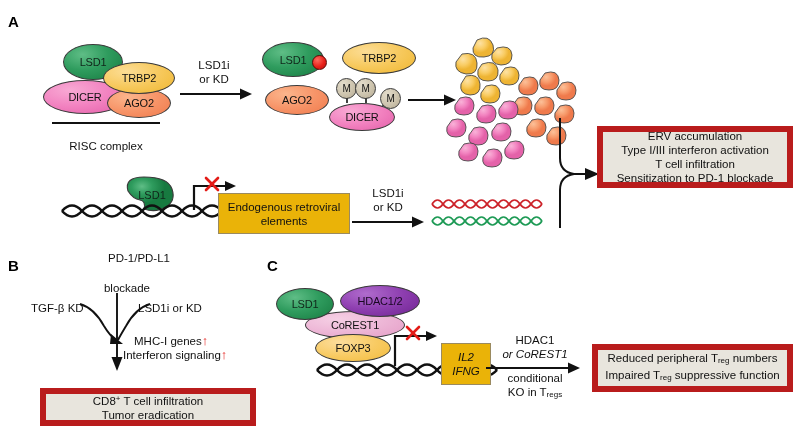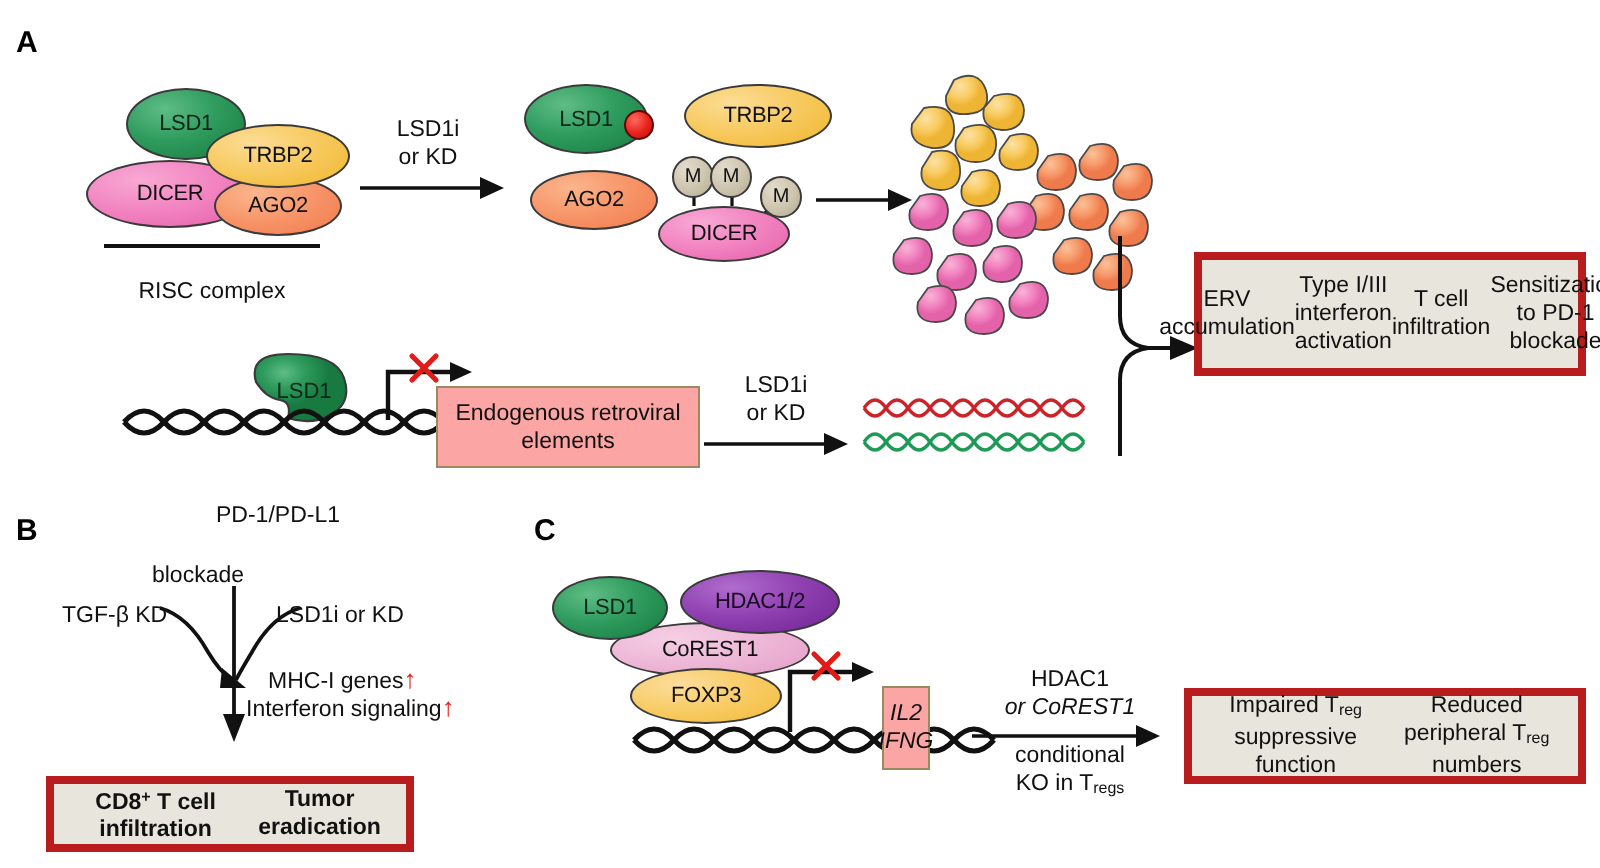--- a/index.html
+++ b/index.html
@@ -69,33 +69,34 @@
     position: absolute;
     border-radius: 50%;
     background: radial-gradient(circle at 34% 30%, #ff6a5e 0%, #e8211a 55%, #b50f0d 100%);
     border: 1px solid #5d0806;
   }
 
   
   .infobox {
     position: absolute;
     background: #e8e5dd;
-    border: 4px solid #b91c1c;
+    border: 6px solid #b91c1c;
     display: flex;
+    flex-direction: column;
     align-items: center;
     justify-content: center;
     font-size: 11.5px;
     line-height: 14px;
     text-align: center;
     color: #111;
     padding: 12px 6px;
   }
   .genebox {
     position: absolute;
-    background: #fca5a5;
+    background: #eab308;
     border: 1px solid #9a8a60;
     display: flex;
     flex-direction: column;
     align-items: center;
     justify-content: center;
     font-size: 11.5px;
     line-height: 14px;
     text-align: center;
     color: #111;
     padding: 2px 4px;
@@ -293,21 +294,21 @@
   <div class="infobox" style="left:597px; top:126px; width:196px; height:62px;">
     <span>ERV accumulation</span>
     <span>Type I/III interferon activation</span>
     <span>T cell infiltration</span>
     <span>Sensitization to PD-1 blockade</span>
   </div>
 
   <div class="panel-label abs" style="left:8px; top:258px;">B</div>
 
   <div class="txt center" style="left:60px; top:251px; width:110px;text-align:right;">PD-1/PD-L1</div>
-  <div class="txt center" style="left:44px; top:281px; width:110px;">blockade</div>
+  <div class="txt center" style="left:72px; top:281px; width:110px;">blockade</div>
 
   <div class="txt" style="left:12px; top:301px;margin-left:19px;">TGF-β KD</div>
   <div class="txt" style="left:138px; top:301px;">LSD1i or KD</div>
 
   <svg class="abs" style="left:78px; top:296px;" width="78" height="56">
     <path d="M2 8 Q16 12 26 30 Q32 40 38 44" fill="none" stroke="#111" stroke-width="1.9"></path>
     <path d="M72 8 Q58 12 48 30 Q42 40 40 44" fill="none" stroke="#111" stroke-width="1.9"></path>
     <polygon points="33,38 45,48 32,48" fill="#111"></polygon>
   </svg>
   <svg class="abs" style="left:110px; top:293px;" width="14" height="80">
@@ -315,21 +316,21 @@
     <polygon points="1.5,64 7,78 12.5,64" fill="#111"></polygon>
   </svg>
 
   <div class="txt" style="left:134px; top:334px;text-align:right;">
     <span>MHC-I genes</span><span class="arrow-up">↑</span>
   </div>
   <div class="txt" style="left:123px; top:348px;">
     <span>Interferon signaling</span><span class="arrow-up">↑</span>
   </div>
 
-  <div class="infobox" style="left:23px; top:388px; width:184px; height:38px;font-weight:bold;">
+  <div class="infobox" style="left:40px; top:388px; width:216px; height:38px;">
     <span><span>CD8</span><span class="sup">+</span><span> T cell infiltration</span></span>
     <span>Tumor eradication</span>
   </div>
 
   <div class="panel-label abs" style="left:267px; top:258px;">C</div>
 
   <div>
     <div class="blob corest" style="left:305px; top:311px; width:100px; height:28px;">
       <span>CoREST1</span>
     </div>
@@ -351,32 +352,32 @@
 
   <svg class="abs" style="left:393px; top:324px;" width="48" height="44">
     <path d="M2 42 L2 12 L34 12" fill="none" stroke="#111" stroke-width="2.2"></path>
     <polygon points="33,7 44,12 33,17" fill="#111"></polygon>
     <g stroke="#e31b17" stroke-width="2.6" stroke-linecap="round">
       <line x1="14" y1="3" x2="26" y2="15"></line>
       <line x1="26" y1="3" x2="14" y2="15"></line>
     </g>
   </svg>
 
-  <div class="genebox italic" style="left:441px; top:343px; width:24px; height:42px;">
+  <div class="genebox italic" style="left:441px; top:343px; width:50px; height:42px;">
     <span>IL2</span>
     <span>IFNG</span>
   </div>
 
   <div class="txt center" style="left:490px; top:333px; width:90px;">HDAC1</div>
   <div class="txt center" style="left:488px; top:347px; width:94px;font-style:italic;">or CoREST1</div>
   <svg class="abs" style="left:486px; top:360px;" width="94" height="16">
     <line x1="0" y1="8" x2="82" y2="8" stroke="#111" stroke-width="1.8"></line>
     <polygon points="82,2.5 94,8 82,13.5" fill="#111"></polygon>
   </svg>
   <div class="txt center" style="left:490px; top:371px; width:90px;">conditional</div>
   <div class="txt center" style="left:490px; top:385px; width:90px;"><span>KO in T</span><span class="sub">regs</span></div>
 
   <div class="infobox" style="left:592px; top:344px; width:201px; height:48px;">
+    <span><span>Reduced peripheral T</span><span class="sub">reg</span><span> numbers</span></span>
     <span><span>Impaired T</span><span class="sub">reg</span><span> suppressive function</span></span>
-    <span><span>Reduced peripheral T</span><span class="sub">reg</span><span> numbers</span></span>
   </div>
 
 </div>
 
 </body></html>

